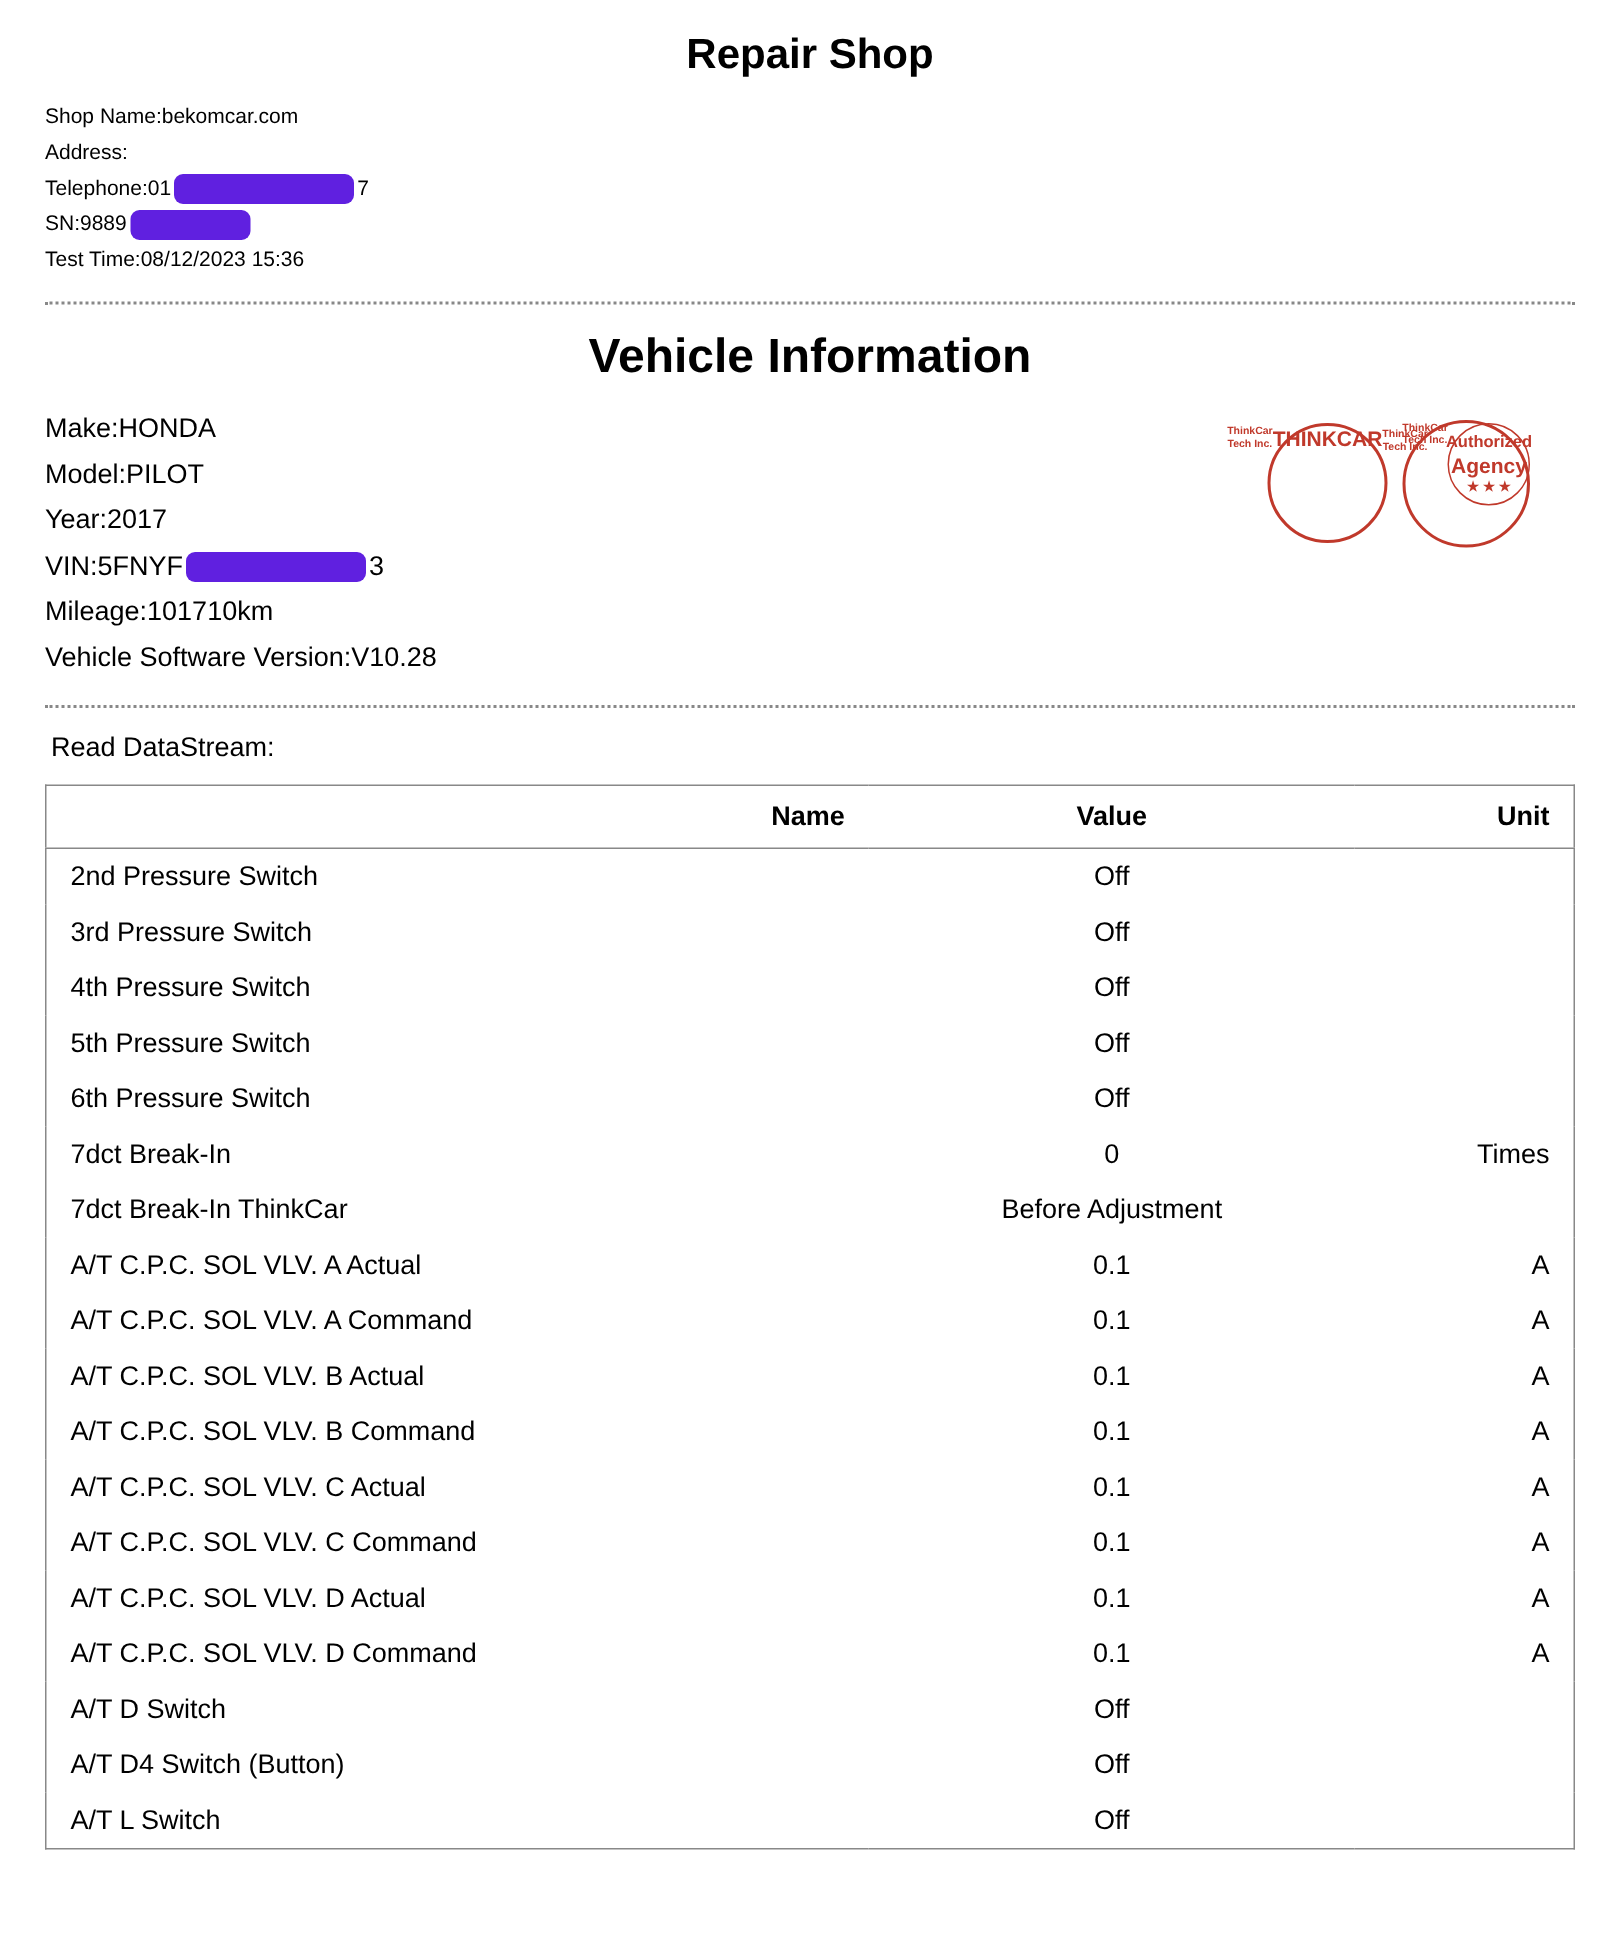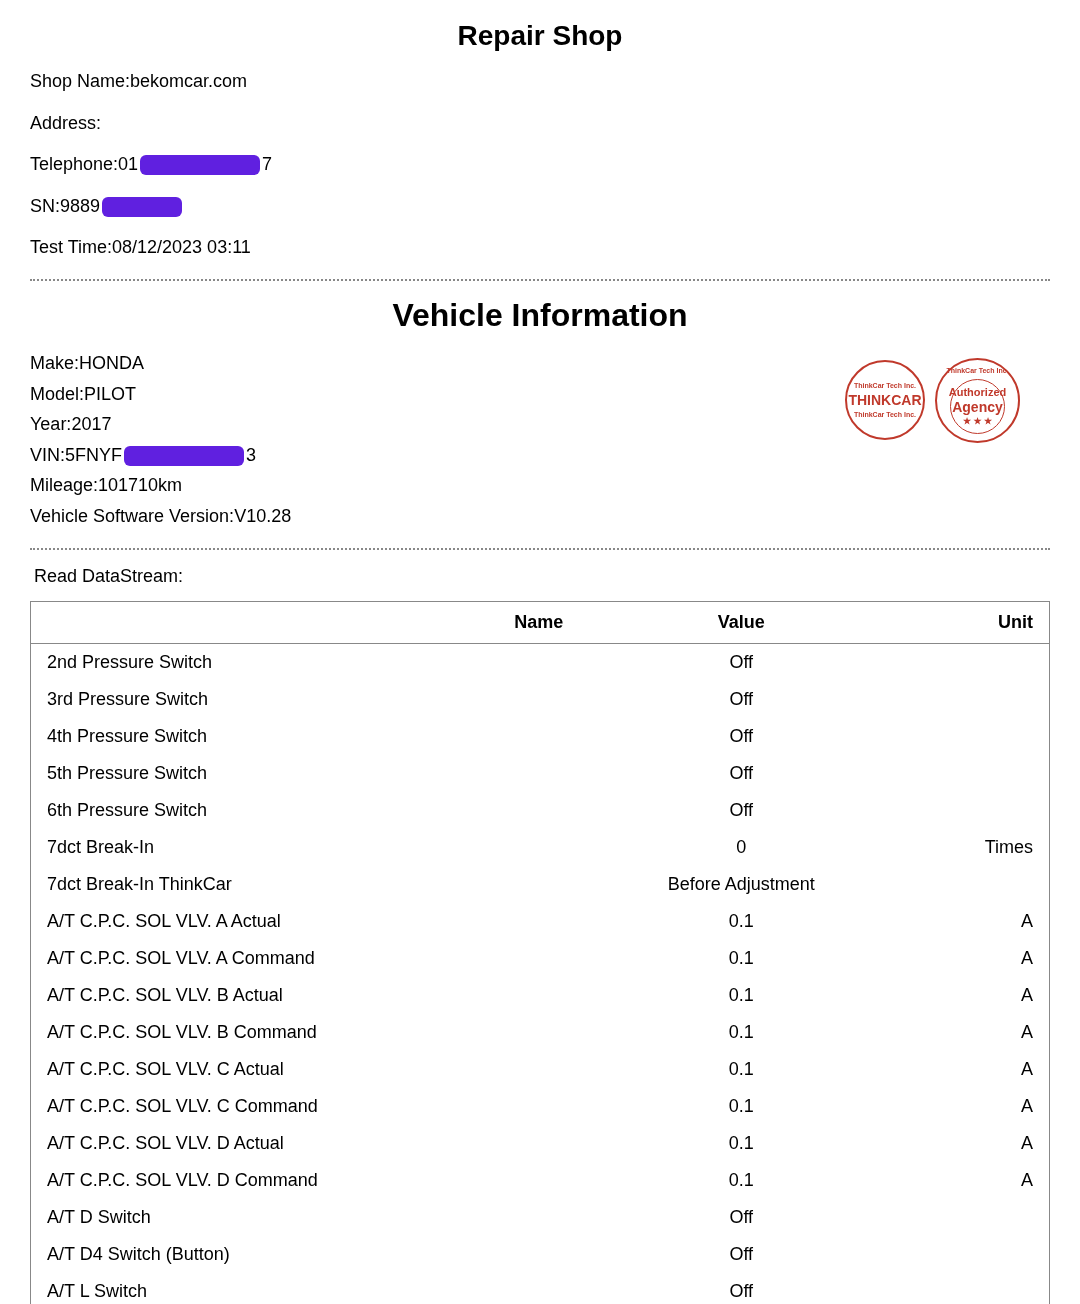--- a/index.html
+++ b/index.html
@@ -12,23 +12,22 @@
       min-height: 1304px;
       padding: 20px 30px;
     }
     .header-title {
       text-align: center;
       font-weight: bold;
       font-size: 28px;
       margin-bottom: 14px;
     }
     .shop-info p {
-      font-size: 18px;
+      font-size: 14px;
       line-height: 1.7;
-      margin-top: 11px;
     }
     .redact {
       display: inline-block;
       background: #6020e0;
       border-radius: 6px;
       color: transparent;
       min-width: 120px;
       height: 20px;
       vertical-align: middle;
       margin: 0 2px;
@@ -61,22 +60,21 @@
       gap: 10px;
       align-items: center;
       margin-right: 30px;
       margin-top: 10px;
     }
     .stamp {
       border-radius: 50%;
       border: 2px solid #c0392b;
       color: #c0392b;
       display: flex;
-      flex-direction: column;
-      align-items: center;
+      align-items: flex-start;
       justify-content: center;
       font-size: 9px;
       font-weight: bold;
       line-height: 1.2;
       text-align: center;
     }
     .stamp-thinkcar {
       width: 80px;
       height: 80px;
       font-size: 11px;
@@ -143,21 +141,21 @@
   <p>
     <span>Address:</span>
   </p>
   <p>
     <span>Telephone:</span><span>01</span><span class="redact"></span><span>7</span>
   </p>
   <p>
     <span>SN:</span><span>9889</span><span class="redact redact-sm"></span>
   </p>
   <p>
-    <span>Test Time:</span><span>08/12/2023 03:11</span>
+    <span>Test Time:</span><span>08/12/2023 15:36</span>
   </p>
 </div>
 
 <hr class="dotted-divider">
 
 <div class="section-title">Vehicle Information</div>
 
 <div class="vehicle-info-wrapper">
   <div class="vehicle-info">
     <p>

